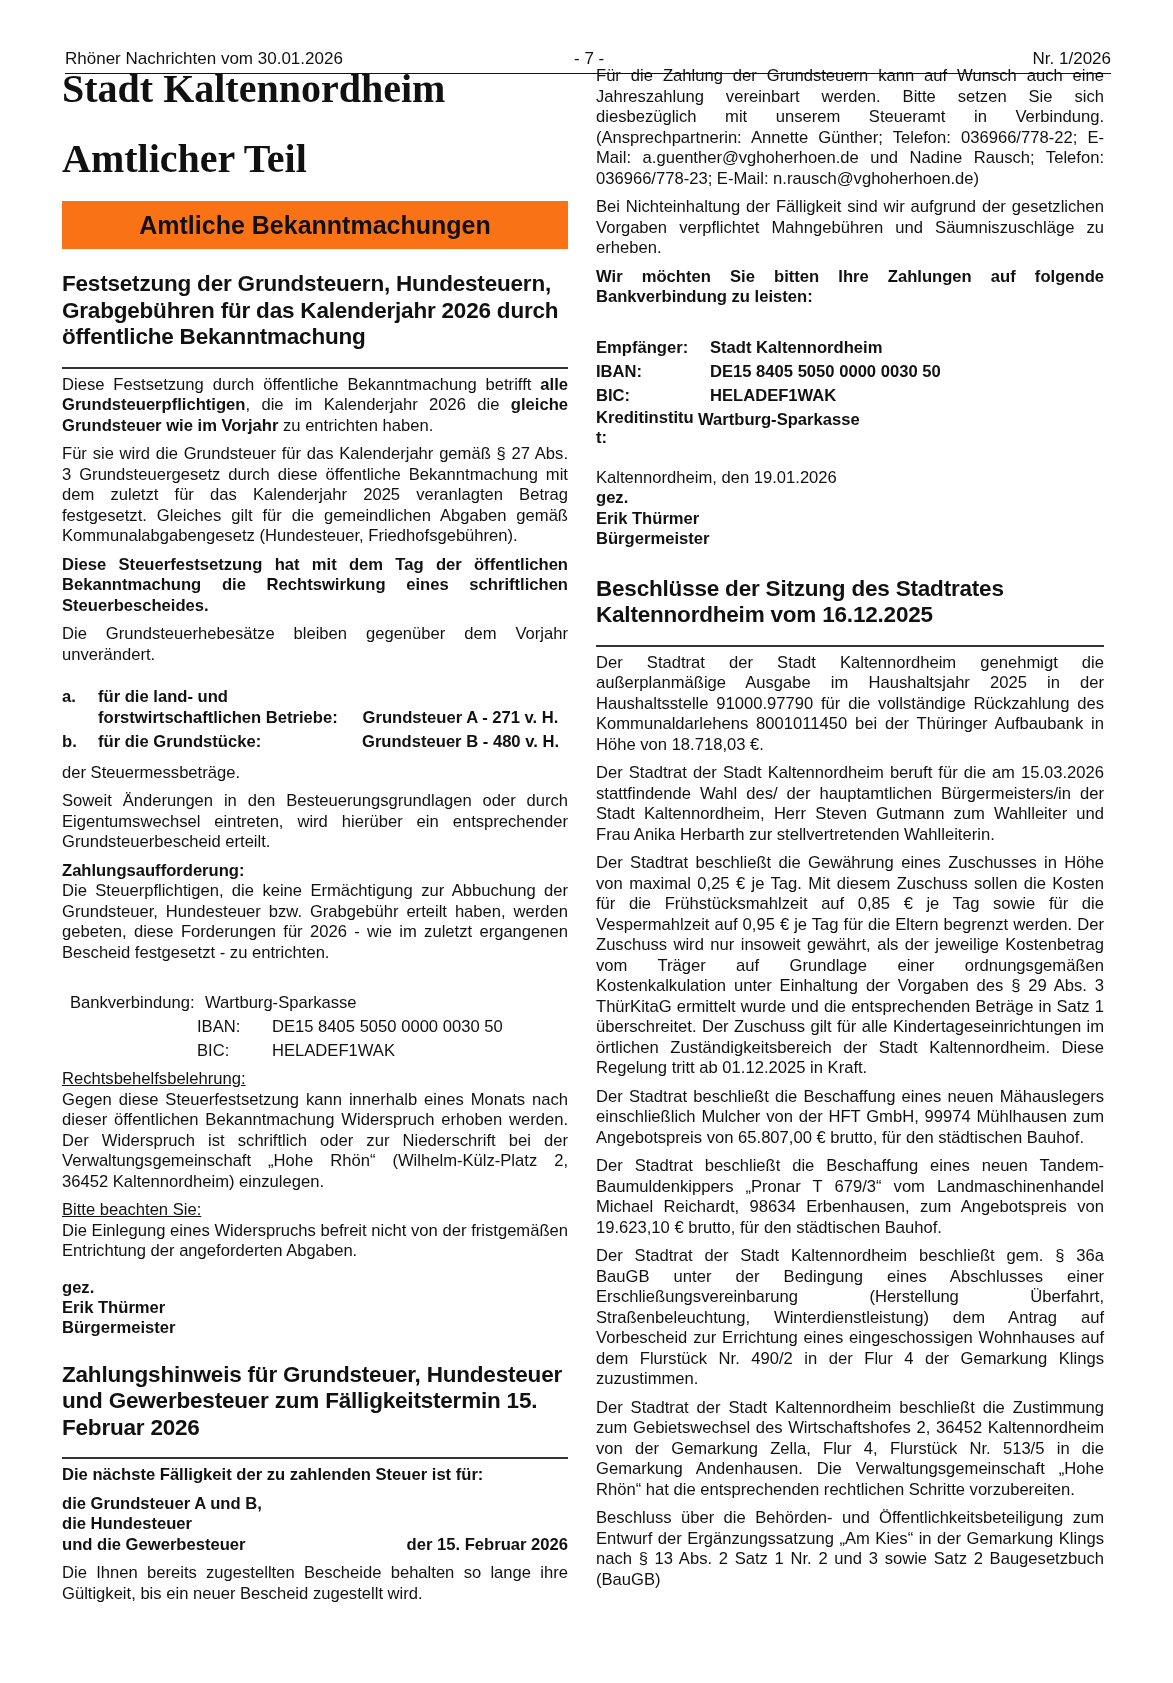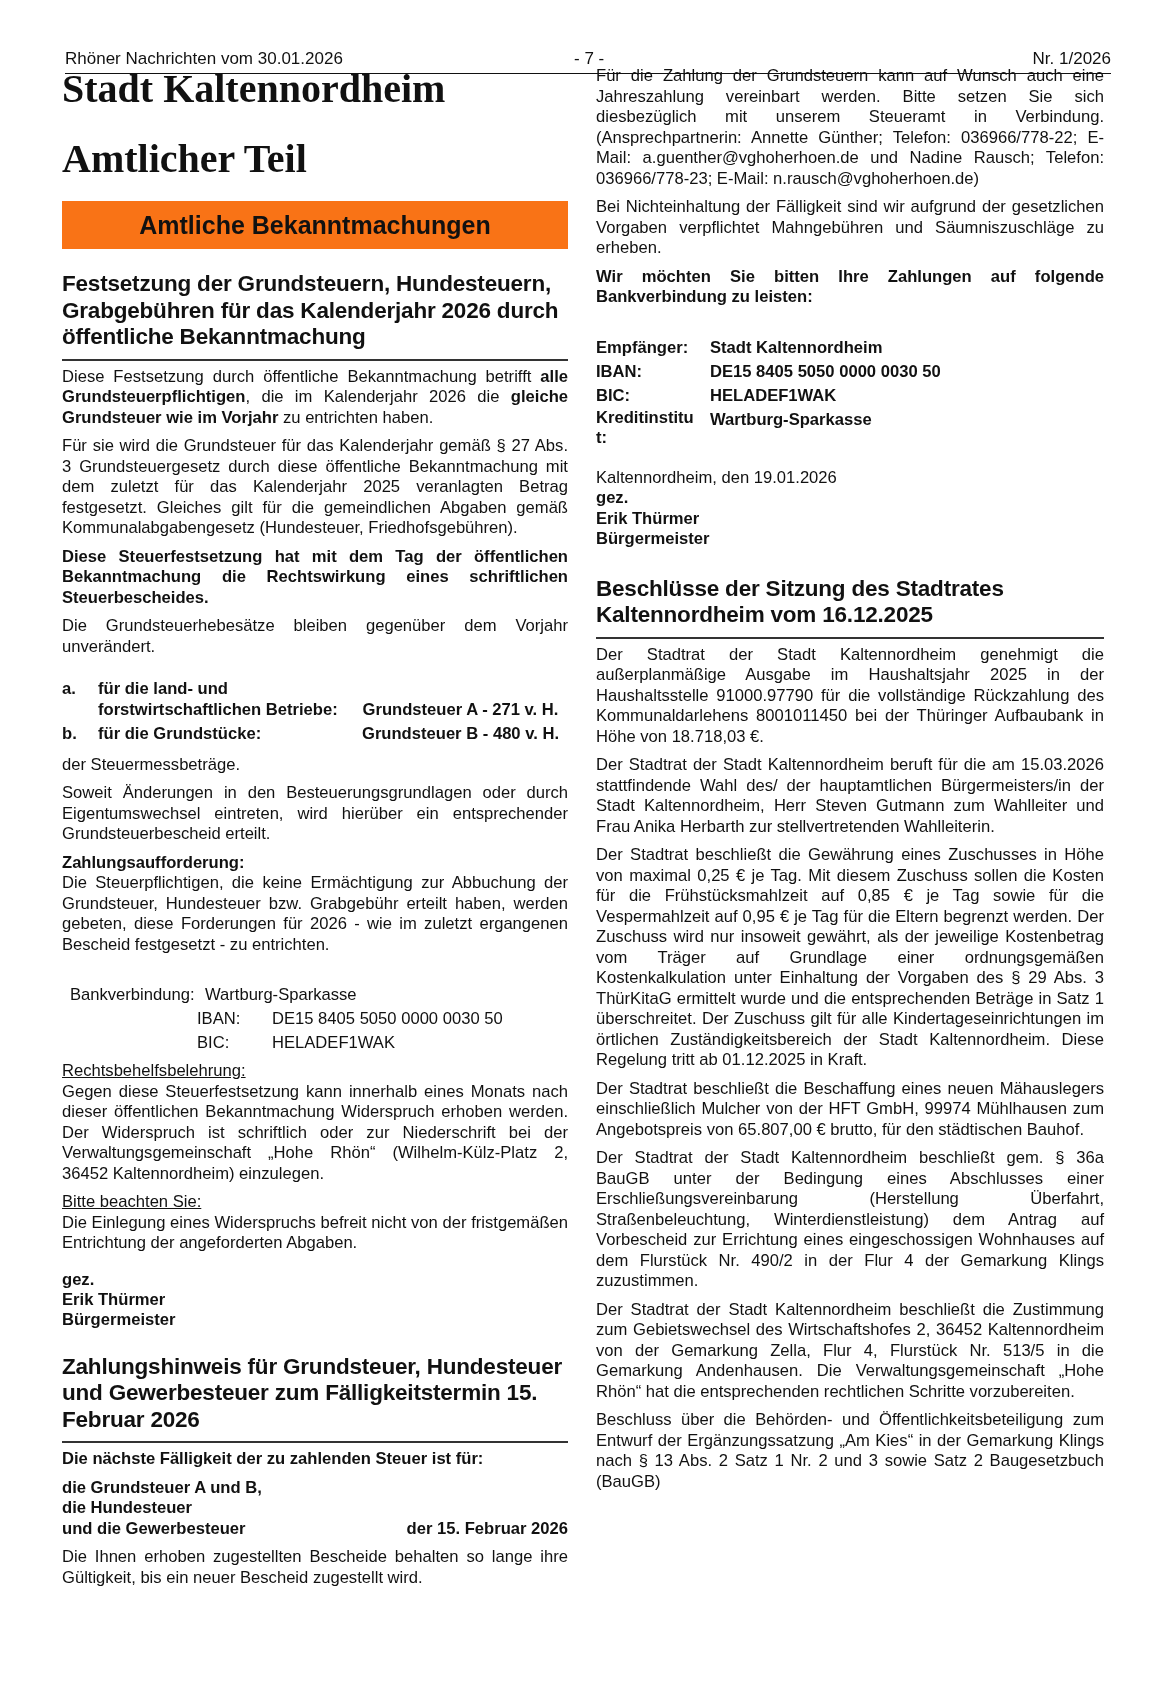--- a/index.html
+++ b/index.html
@@ -9,21 +9,21 @@
   .hdr-left { left: 0; }
   .hdr-center { left: 509px; }
   .hdr-right { right: 0; }
   .col { position: absolute; top: 67px; font-size: 16.6px; line-height: 20.5px; }
   .col-left { left: 62px; width: 506px; }
   .col-right { left: 596px; width: 508px; }
   .serif-title { font-family: "Liberation Serif", serif; font-weight: bold; font-size: 40px; line-height: 44px; margin: 0; }
   .t1 { margin-top: 0px; }
   .t2 { margin-top: 26px; }
   .graybar { background: #f97316; height: 48px; margin-top: 20px; width: 506px; display: flex; align-items: center; justify-content: center; font-weight: bold; font-size: 25px; }
-  h2 { font-weight: bold; font-size: 22.5px; line-height: 26.5px; margin: 0; padding-bottom: 8px; border-bottom: 2px solid #333; letter-spacing: -0.2px; }
+  h2 { font-weight: bold; font-size: 22.5px; line-height: 26.5px; margin: 0; padding-bottom: 16px; border-bottom: 2px solid #333; letter-spacing: -0.2px; }
   p { margin: 0 0 8px 0; text-align: justify; }
   .b { font-weight: bold; }
   .u { text-decoration: underline; }
   .mt-sec1 { margin-top: 22px; }
   .h-gap { margin-top: 6px; }
   .list { margin-top: 22px; font-weight: bold; }
   .list .row { display: flex; }
   .list .lbl { width: 36px; flex-shrink: 0; }
   .list .txt { width: 255px; flex-shrink: 0; }
   .list .val { flex: 1; text-align: center; }
@@ -111,21 +111,21 @@
     <h2>Zahlungshinweis für Grundsteuer, Hundesteuer und Gewerbesteuer zum Fälligkeitstermin 15. Februar 2026</h2>
     <p class="b h-gap">Die nächste Fälligkeit der zu zahlenden Steuer ist für:</p>
     <div class="b">
       <div>die Grundsteuer A und B,</div>
       <div>die Hundesteuer</div>
       <div class="due-row">
         <span>und die Gewerbesteuer</span>
         <span>der 15. Februar 2026</span>
       </div>
     </div>
-    <p style="margin-top:8px">Die Ihnen erhoben zugestellten Bescheide behalten so lange ihre Gültigkeit, bis ein neuer Bescheid zugestellt wird.</p>
+    <p style="margin-top:8px">Die Ihnen bereits zugestellten Bescheide behalten so lange ihre Gültigkeit, bis ein neuer Bescheid zugestellt wird.</p>
   </div>
 </div>
 
 <div class="col col-right">
   <p style="margin-top:-1px">Für die Zahlung der Grundsteuern kann auf Wunsch auch eine Jahreszahlung vereinbart werden. Bitte setzen Sie sich diesbezüglich mit unserem Steueramt in Verbindung. (Ansprechpartnerin: Annette Günther; Telefon: 036966/778-22; E-Mail: a.guenther@vghoherhoen.de und Nadine Rausch; Telefon: 036966/778-23; E-Mail: n.rausch@vghoherhoen.de)</p>
   <p>Bei Nichteinhaltung der Fälligkeit sind wir aufgrund der gesetzlichen Vorgaben verpflichtet Mahngebühren und Säumniszuschläge zu erheben.</p>
   <p class="b">Wir möchten Sie bitten Ihre Zahlungen auf folgende Bankverbindung zu leisten:</p>
 
   <div class="rbank">
     <div class="row">
@@ -134,35 +134,36 @@
     </div>
     <div class="row">
       <span class="k">IBAN:</span>
       <span>DE15 8405 5050 0000 0030 50</span>
     </div>
     <div class="row">
       <span class="k">BIC:</span>
       <span>HELADEF1WAK</span>
     </div>
     <div class="row">
-      <span class="k two" style="width:100px;margin-right:14px;word-break:break-all;hyphens:manual">Kreditinstitut:</span>
+      <span class="k two" style="width:100px;margin-right:2px;word-break:break-all;hyphens:manual">Kreditinstitut:</span>
       <span>Wartburg-Sparkasse</span>
     </div>
   </div>
 
   <div style="margin-top:20px">Kaltennordheim, den 19.01.2026</div>
   <div class="b">
     <div>gez.</div>
     <div>Erik Thürmer</div>
     <div>Bürgermeister</div>
   </div>
 
   <div style="margin-top:26px">
     <h2>Beschlüsse der Sitzung des Stadtrates Kaltennordheim vom 16.12.2025</h2>
     <p class="h-gap">Der Stadtrat der Stadt Kaltennordheim genehmigt die außerplanmäßige Ausgabe im Haushaltsjahr 2025 in der Haushaltsstelle 91000.97790 für die vollständige Rückzahlung des Kommunaldarlehens 8001011450 bei der Thüringer Aufbaubank in Höhe von 18.718,03 €.</p>
     <p>Der Stadtrat der Stadt Kaltennordheim beruft für die am 15.03.2026 stattfindende Wahl des/ der hauptamtlichen Bürgermeisters/in der Stadt Kaltennordheim, Herr Steven Gutmann zum Wahlleiter und Frau Anika Herbarth zur stellvertretenden Wahlleiterin.</p>
     <p>Der Stadtrat beschließt die Gewährung eines Zuschusses in Höhe von maximal 0,25 € je Tag. Mit diesem Zuschuss sollen die Kosten für die Frühstücksmahlzeit auf 0,85 € je Tag sowie für die Vespermahlzeit auf 0,95 € je Tag für die Eltern begrenzt werden. Der Zuschuss wird nur insoweit gewährt, als der jeweilige Kostenbetrag vom Träger auf Grundlage einer ordnungsgemäßen Kostenkalkulation unter Einhaltung der Vorgaben des § 29 Abs. 3 ThürKitaG ermittelt wurde und die entsprechenden Beträge in Satz 1 überschreitet. Der Zuschuss gilt für alle Kindertageseinrichtungen im örtlichen Zuständigkeitsbereich der Stadt Kaltennordheim. Diese Regelung tritt ab 01.12.2025 in Kraft.</p>
     <p>Der Stadtrat beschließt die Beschaffung eines neuen Mähauslegers einschließlich Mulcher von der HFT GmbH, 99974 Mühlhausen zum Angebotspreis von 65.807,00 € brutto, für den städtischen Bauhof.</p>
+    <p>Der Stadtrat beschließt die Beschaffung eines neuen Tandem-Baumuldenkippers „Pronar T 679/3“ vom Landmaschinenhandel Michael Reichardt, 98634 Erbenhausen, zum Angebotspreis von 19.623,10 € brutto, für den städtischen Bauhof.</p>
     <p>Der Stadtrat der Stadt Kaltennordheim beschließt gem. § 36a BauGB unter der Bedingung eines Abschlusses einer Erschließungsvereinbarung (Herstellung Überfahrt, Straßenbeleuchtung, Winterdienstleistung) dem Antrag auf Vorbescheid zur Errichtung eines eingeschossigen Wohnhauses auf dem Flurstück Nr. 490/2 in der Flur 4 der Gemarkung Klings zuzustimmen.</p>
     <p>Der Stadtrat der Stadt Kaltennordheim beschließt die Zustimmung zum Gebietswechsel des Wirtschaftshofes 2, 36452 Kaltennordheim von der Gemarkung Zella, Flur 4, Flurstück Nr. 513/5 in die Gemarkung Andenhausen. Die Verwaltungsgemeinschaft „Hohe Rhön“ hat die entsprechenden rechtlichen Schritte vorzubereiten.</p>
     <p style="text-align:justify">Beschluss über die Behörden- und Öffentlichkeitsbeteiligung zum Entwurf der Ergänzungssatzung „Am Kies“ in der Gemarkung Klings nach § 13 Abs. 2 Satz 1 Nr. 2 und 3 sowie Satz 2 Baugesetzbuch (BauGB)</p>
   </div>
 </div>
 
 </body></html>

